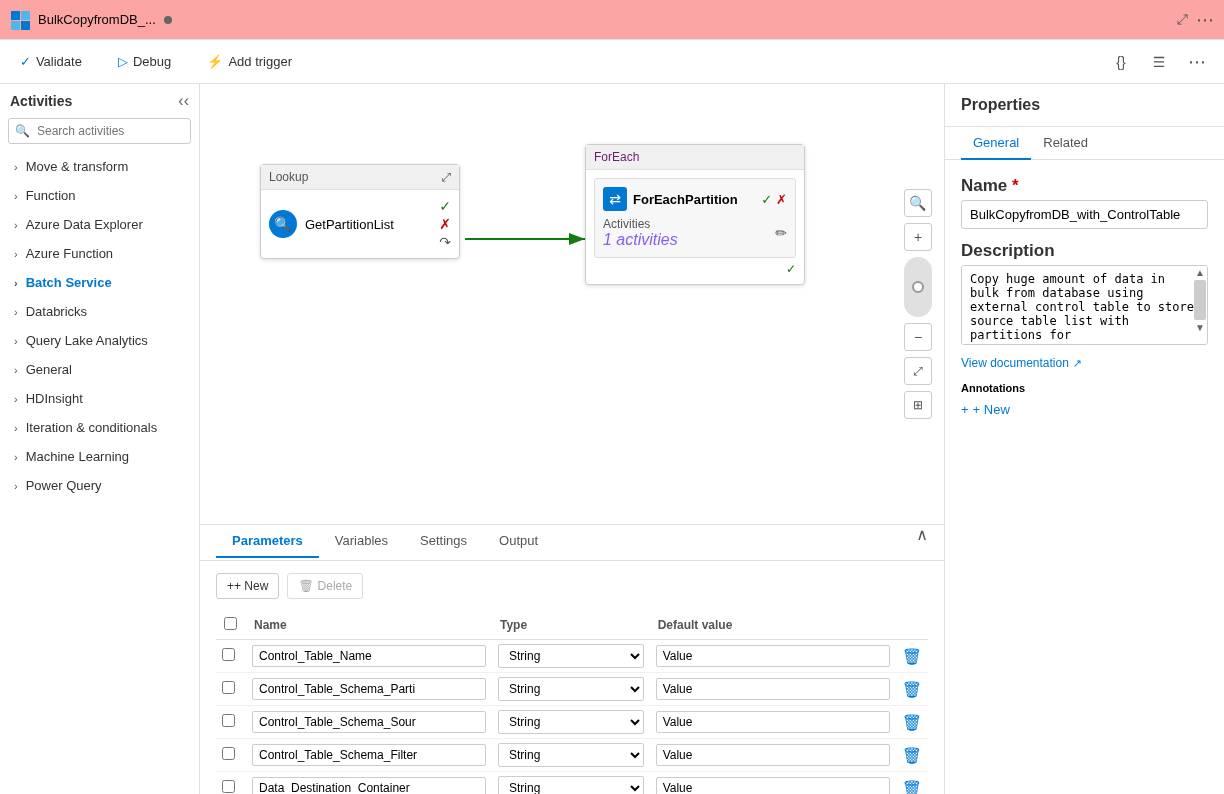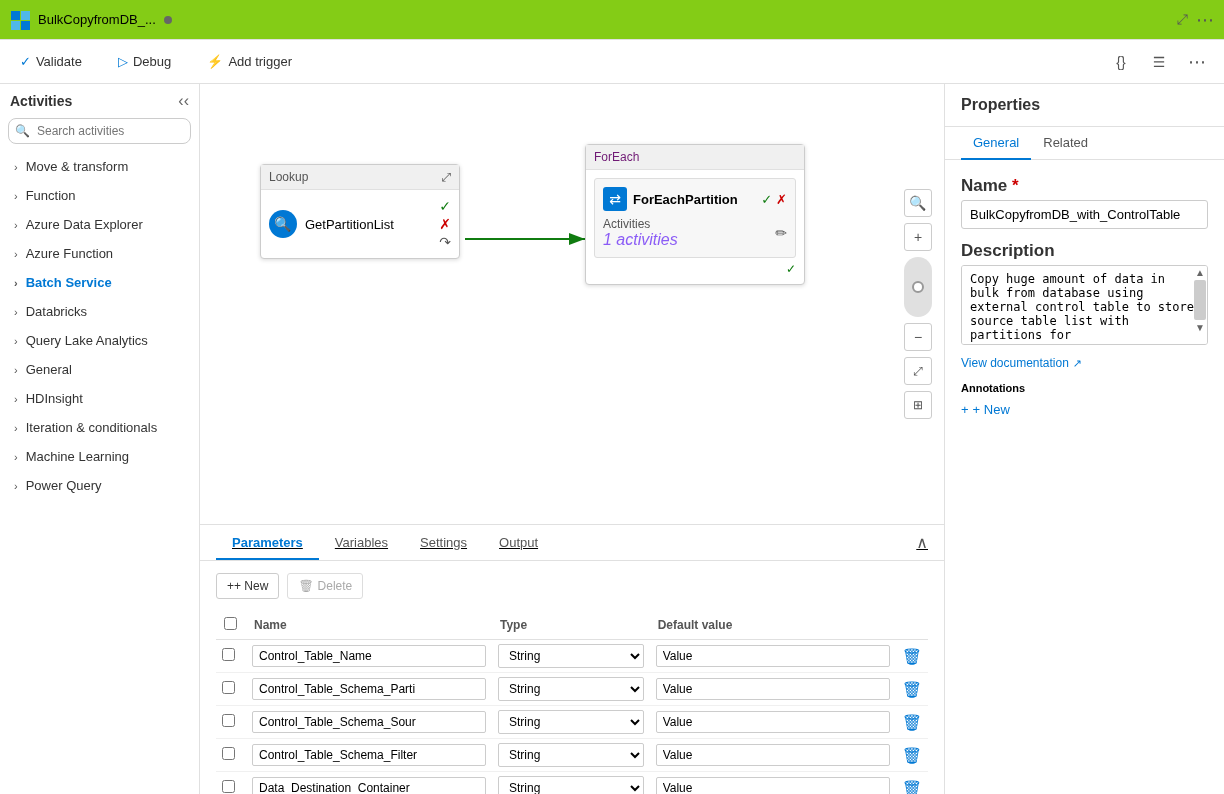--- a/index.html
+++ b/index.html
@@ -1,21 +1,21 @@
 <!DOCTYPE html>
 <html><head>
   <meta charset="utf-8">
   <style>
     * { box-sizing: border-box; margin: 0; padding: 0; }
     body { font-family: 'Segoe UI', sans-serif; font-size: 13px; background: #fff; overflow: hidden; }
 
     
     .top-bar {
       height: 40px;
-      background: #84cc16;
+      background: #fca5a5;
       border-bottom: 1px solid #e0e0e0;
       display: flex;
       align-items: center;
       padding: 0 10px;
       gap: 8px;
     }
 
     
     .toolbar {
       height: 44px;
@@ -70,21 +70,21 @@
     .sidebar-ctrl { color: #666; cursor: pointer; font-size: 16px; }
 
     .search-box {
       margin: 4px 8px 8px;
       position: relative;
     }
     .search-box input {
       width: 100%;
       padding: 5px 8px 5px 28px;
       border: 1px solid #ccc;
-      border-radius: 8px;
+      border-radius: 3px;
       font-size: 12px;
     }
     .search-icon {
       position: absolute;
       left: 7px;
       top: 50%;
       transform: translateY(-50%);
       color: #666;
       font-size: 12px;
     }
@@ -219,25 +219,24 @@
     }
 
     
     .bottom-panel {
       height: 270px;
       border-top: 1px solid #e0e0e0;
       background: #fff;
     }
     .bottom-tabs {
       display: flex;
-      align-items: center;
+      align-items: flex-start;
       border-bottom: 1px solid #e0e0e0;
       padding: 0 16px;
       height: 36px;
-      text-decoration: underline;
     }
     .bottom-tab {
       padding: 8px 16px;
       font-size: 13px;
       cursor: pointer;
       color: #555;
       border-bottom: 2px solid transparent;
       margin-bottom: -1px;
     }
     .bottom-tab.active {

